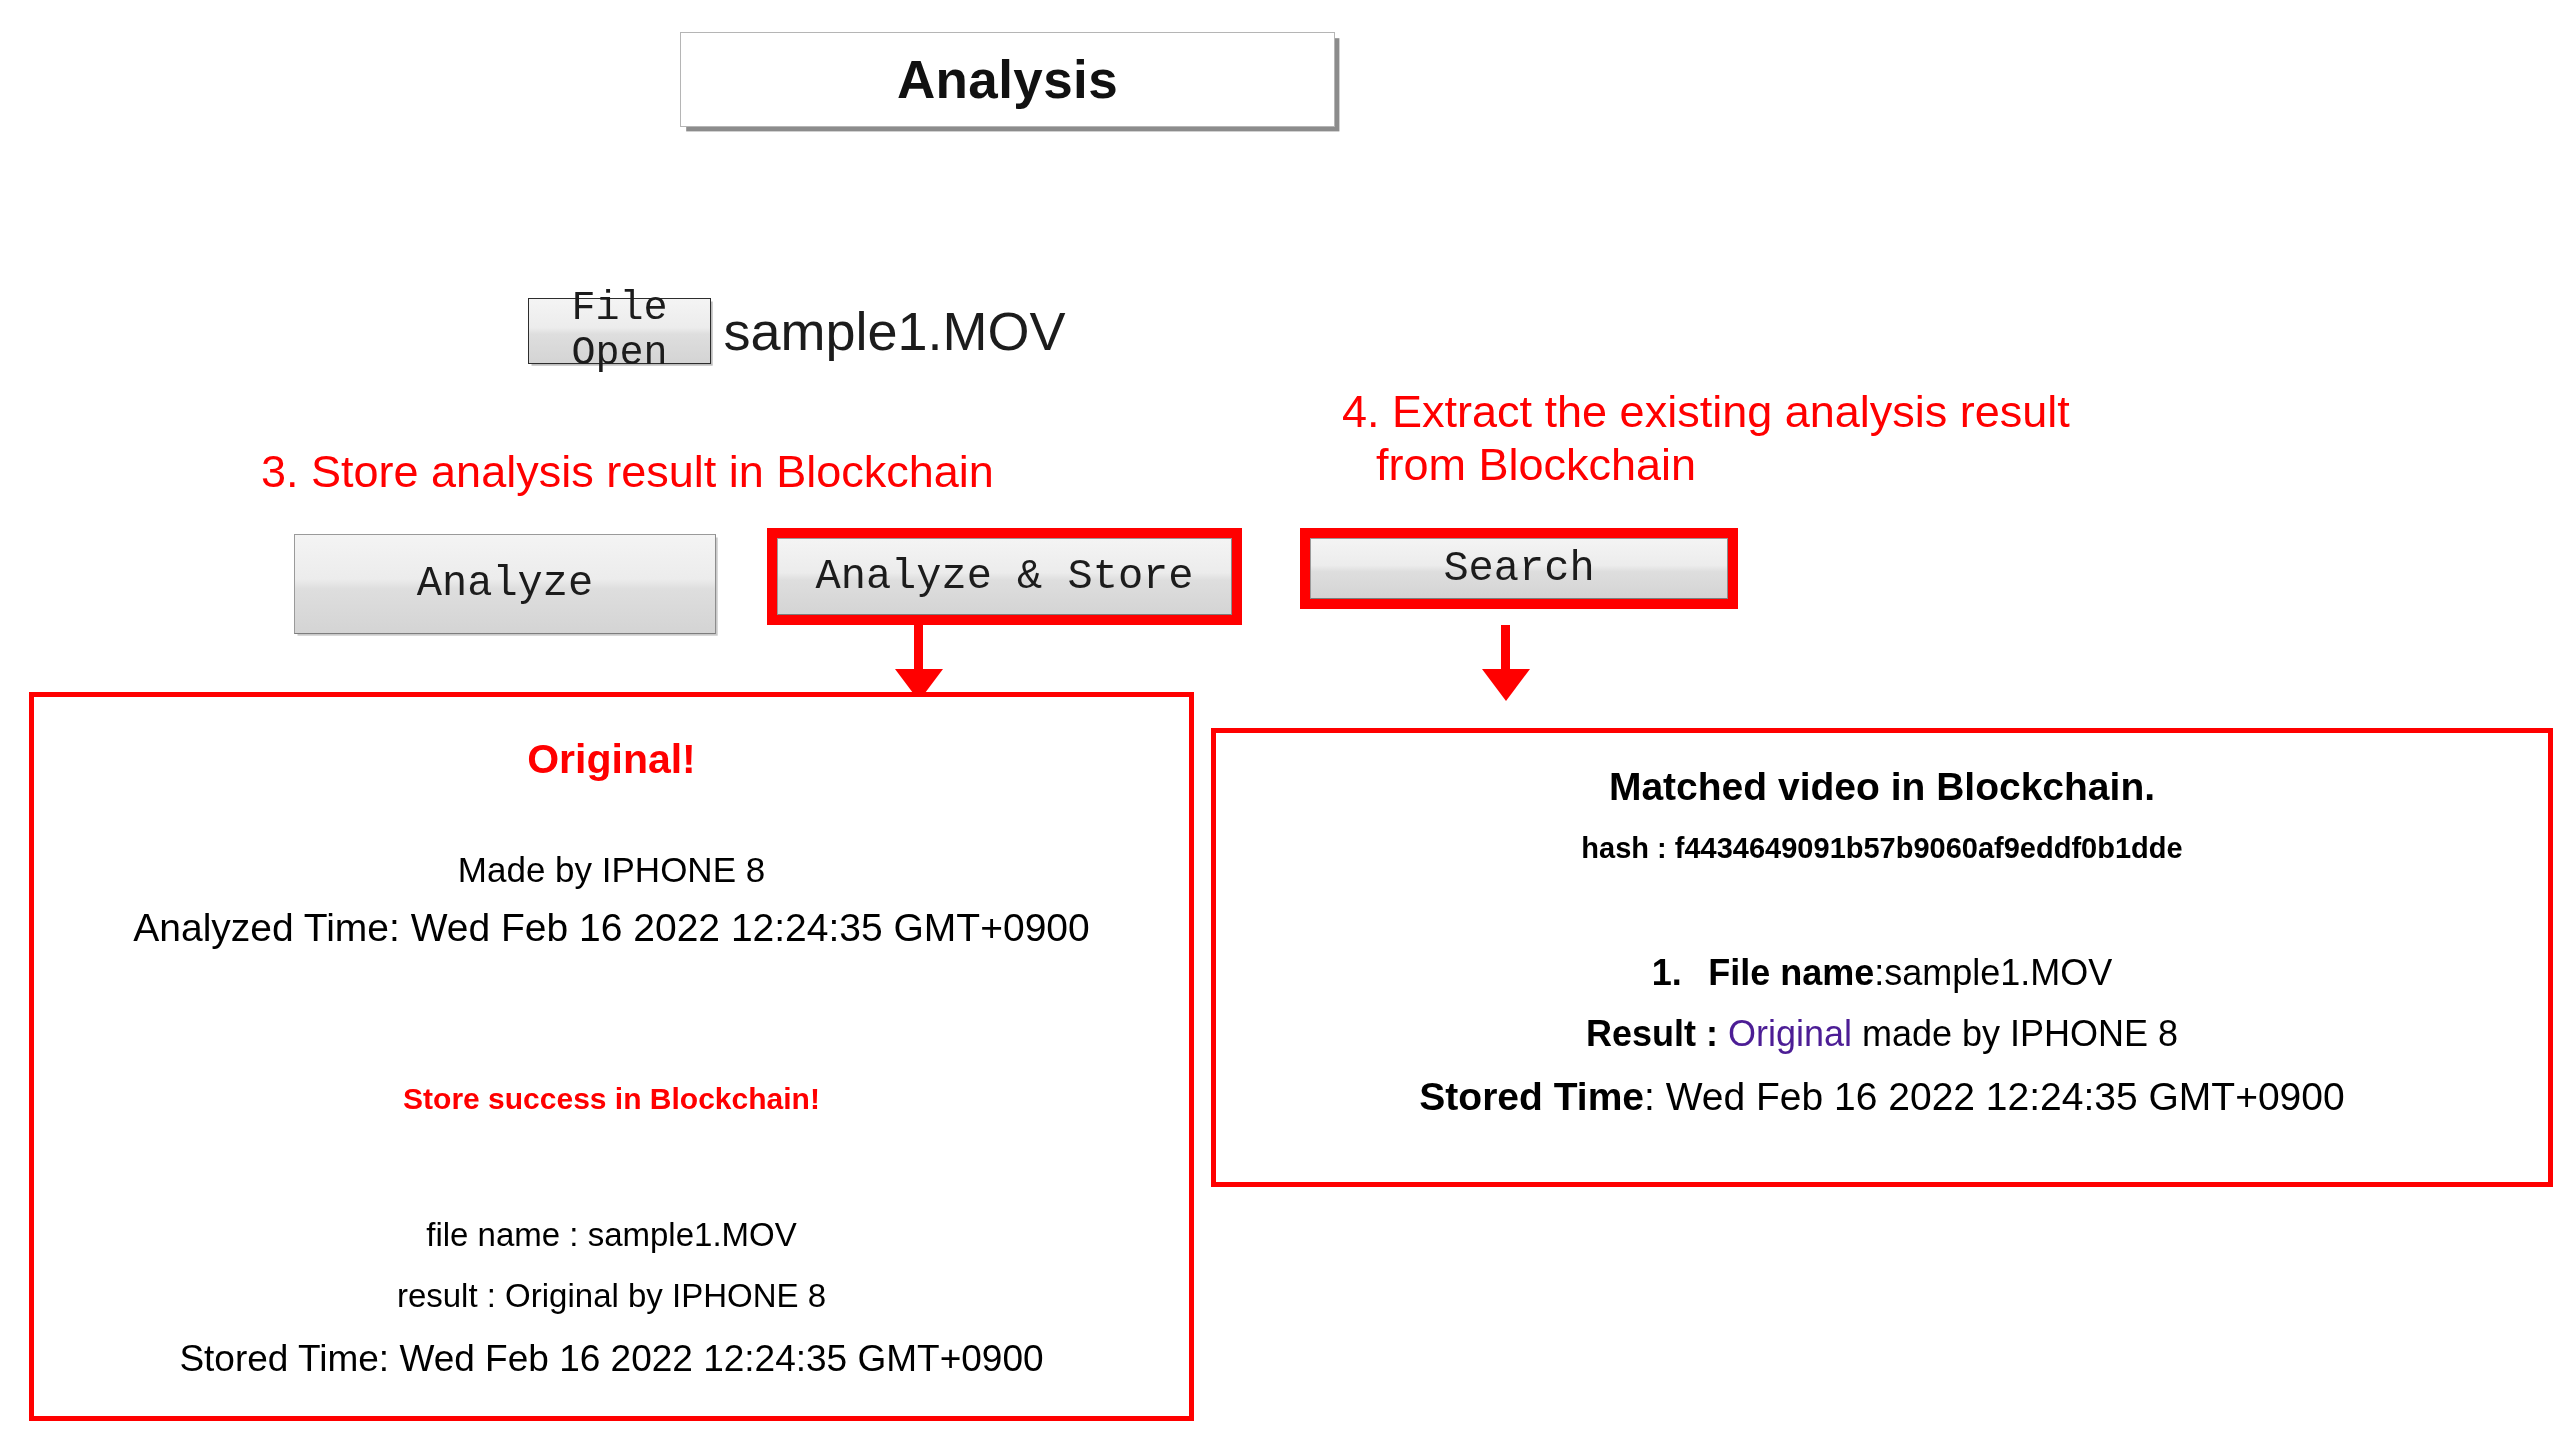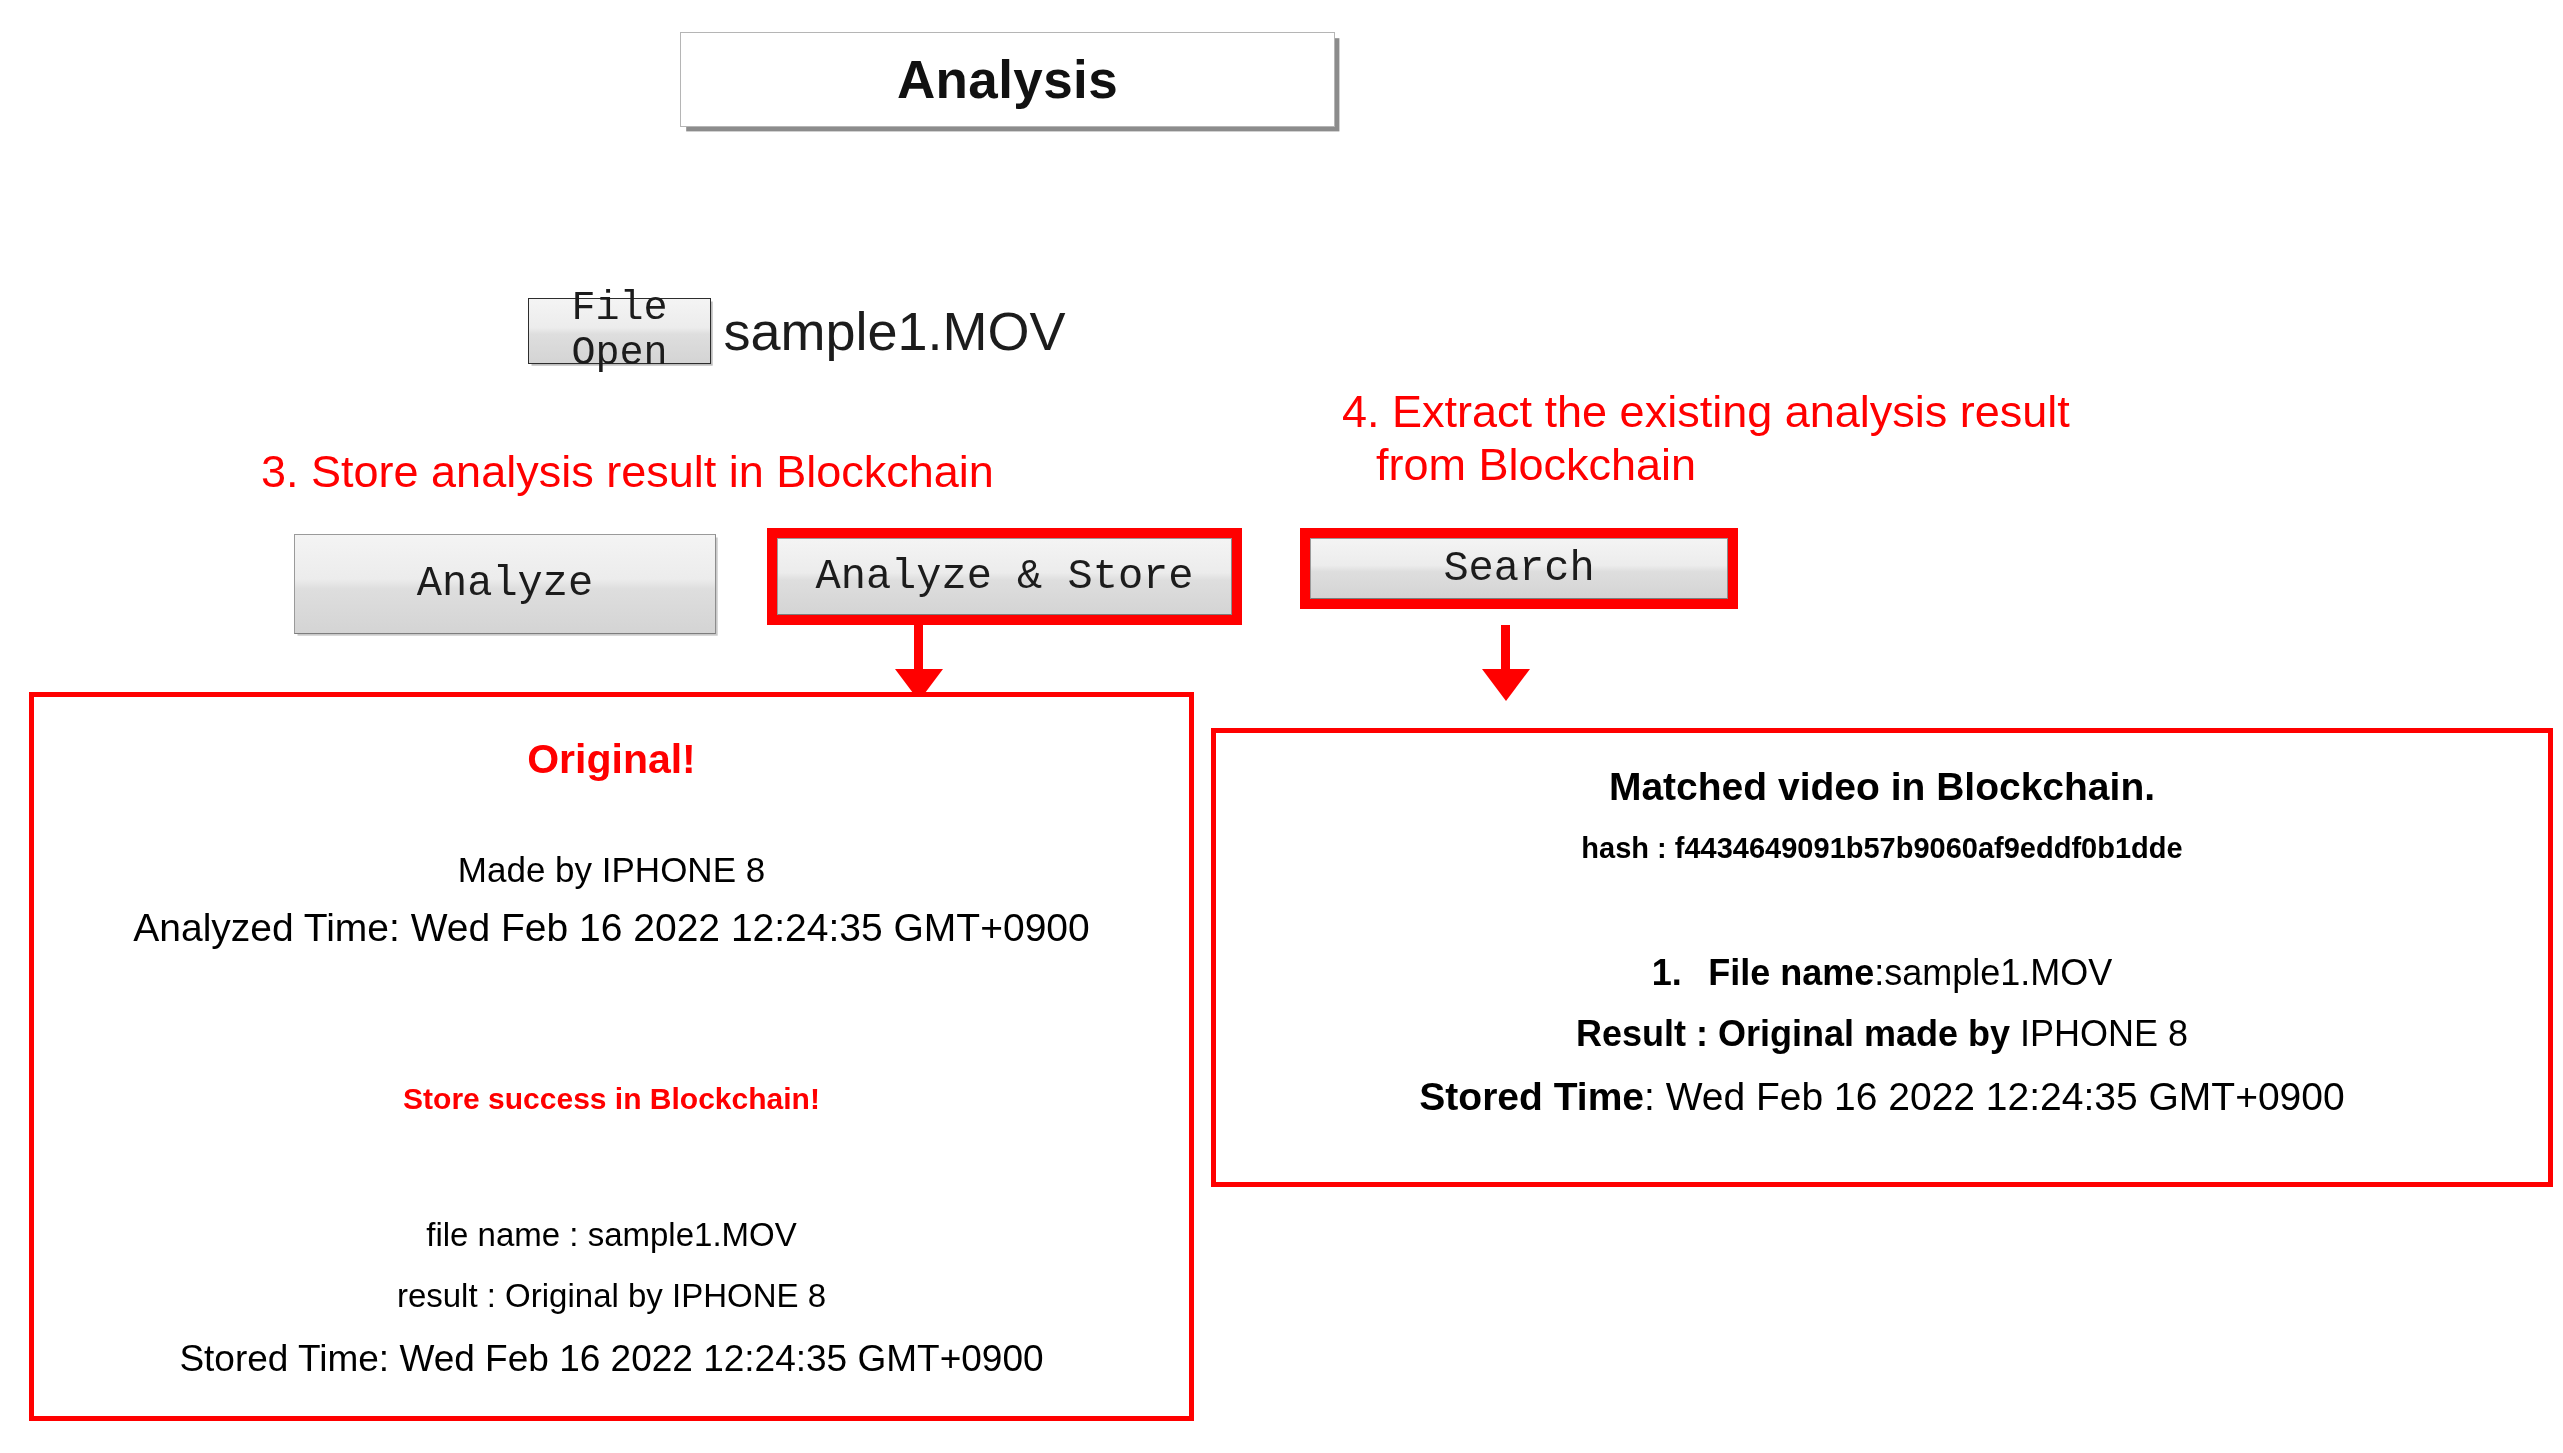--- a/index.html
+++ b/index.html
@@ -198,24 +198,24 @@
     font-weight: bold;
     margin-right: 26.5px;
   }
   #right-panel .entry-name .lbl { font-weight: bold; }
   #right-panel .entry-result {
     font-size: 36px;
     margin-top: 19.4px;
   }
   #right-panel .entry-result .lbl { font-weight: bold; }
   #right-panel .entry-result .verdict {
-    color: #000000;
-    font-weight: bold;
-  }
-  #right-panel .entry-result .made { font-weight: bold; }
+    color: #4c1d95;
+    font-weight: normal;
+  }
+  #right-panel .entry-result .made { font-weight: normal; }
   #right-panel .entry-time {
     font-size: 39px;
     margin-top: 19.4px;
   }
   #right-panel .entry-time .lbl { font-weight: bold; }
 </style>
 </head>
 <body>
 
 <div id="title-box">

